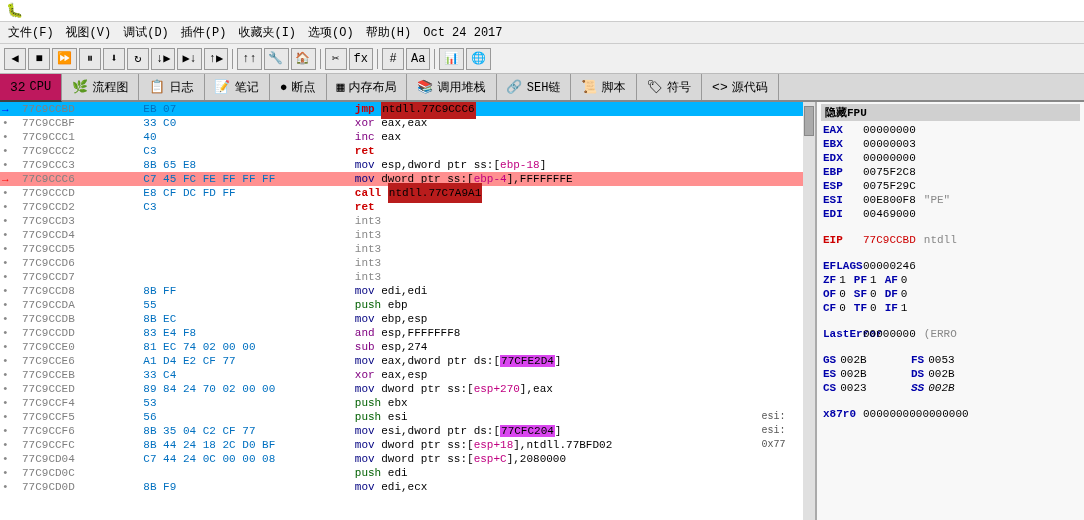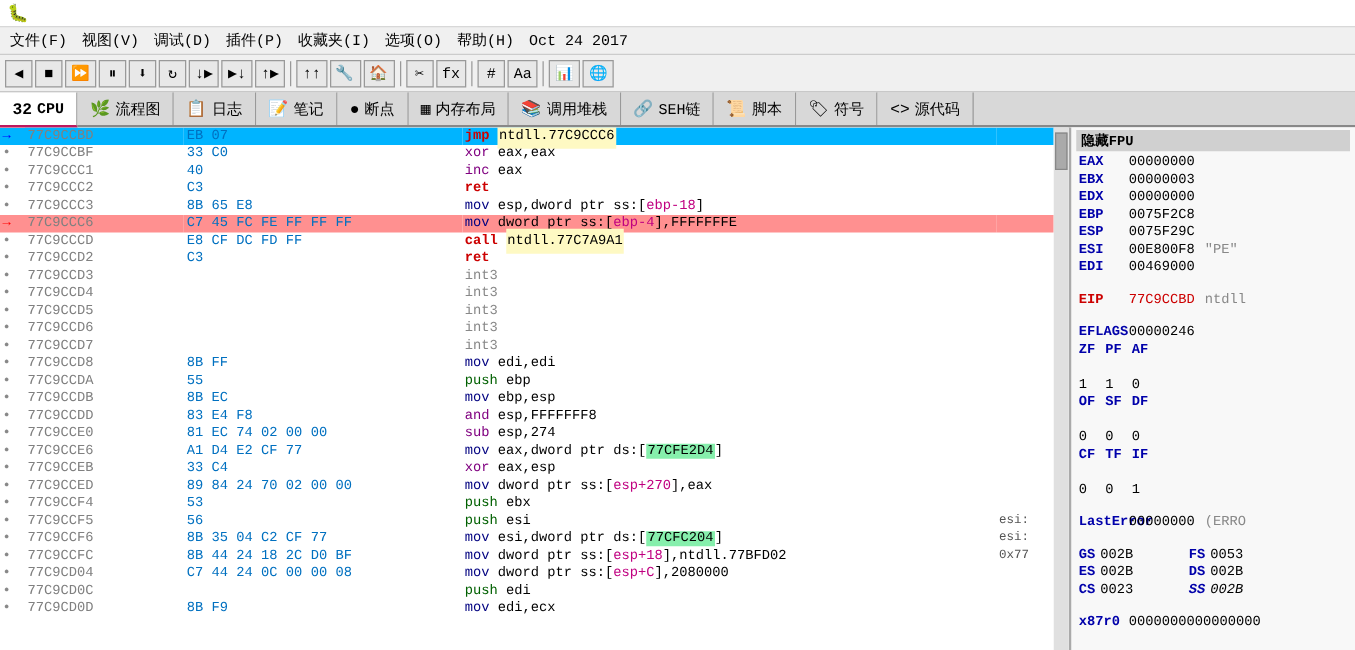--- a/index.html
+++ b/index.html
@@ -71,24 +71,24 @@
       align-items: center;
       gap: 4px;
       padding: 0 10px;
       border-right: 1px solid #999;
       cursor: pointer;
       font-size: 12px;
       background: #d8d8d8;
       white-space: nowrap;
     }
     .tab.active {
-      background: #ffffff;
-      border-bottom: 2px solid #be185d;
+      background: #be185d;
+      border-bottom: 2px solid #404040;
       margin-bottom: -2px;
-      font-weight: bold;
+      font-weight: normal;
     }
     .tab .tab-icon { font-size: 13px; }
     
     #main {
       display: flex;
       height: calc(520px - 22px - 22px - 30px - 28px);
       background: #fff;
     }
     
     #cpu-panel {
@@ -117,21 +117,21 @@
       height: 14px;
     }
     .disasm-table tr { height: 14px; }
     .addr-col { color: #808080; min-width: 78px; }
     .bytes-col { color: #0070c0; min-width: 130px; }
     .instr-col { min-width: 200px; }
     
     .markers-col { width: 20px; position: relative; }
     
     #reg-panel {
-      width: 228px;
+      width: 268px;
       background: #f8f8f8;
       border-left: 1px solid #aaa;
       font-family: 'Courier New', monospace;
       font-size: 11px;
       overflow-y: auto;
       padding: 2px 4px;
     }
     .reg-title {
       font-weight: bold;
       background: #d0d0d0;
@@ -144,36 +144,36 @@
       align-items: center;
       gap: 4px;
       line-height: 14px;
       height: 14px;
       padding: 0 2px;
     }
     .reg-name { color: #0000aa; width: 36px; font-weight: bold; }
     .reg-val { color: #000; }
     .reg-comment { color: #888; margin-left: 4px; }
     .reg-flags-row { display: flex; gap: 8px; line-height: 14px; padding: 0 2px; }
-    .flag-item { display: flex; gap: 14px; flex-direction: column; }
+    .flag-item { display: flex; gap: 3px; }
     .flag-name { color: #0000aa; font-weight: bold; }
     .flag-val { color: #000; }
     
     .kw-jmp { color: #cc0000; font-weight: bold; }
     .kw-call { color: #cc0000; font-weight: bold; }
     .kw-ret { color: #cc0000; font-weight: bold; }
     .kw-int3 { color: #888; }
     .kw-mov { color: #000080; }
     .kw-push { color: #006000; }
     .kw-xor { color: #800080; }
     .kw-and { color: #800080; }
     .kw-sub { color: #800080; }
     .hl-bracket { color: #c00080; }
-    .hl-addr { background: #86efac; color: #000; padding: 0 1px; }
-    .target-highlight { background: #fef9c3; padding: 4px 1px; }
+    .hl-addr { background: #d946ef; color: #000; padding: 0 1px; }
+    .target-highlight { background: #b91c1c; padding: 4px 1px; }
     .bp-dot { color: #888; }
     
     .scroll-track {
       width: 12px;
       background: #e0e0e0;
       position: relative;
       height: 100%;
     }
     .scroll-thumb {
       width: 10px;

